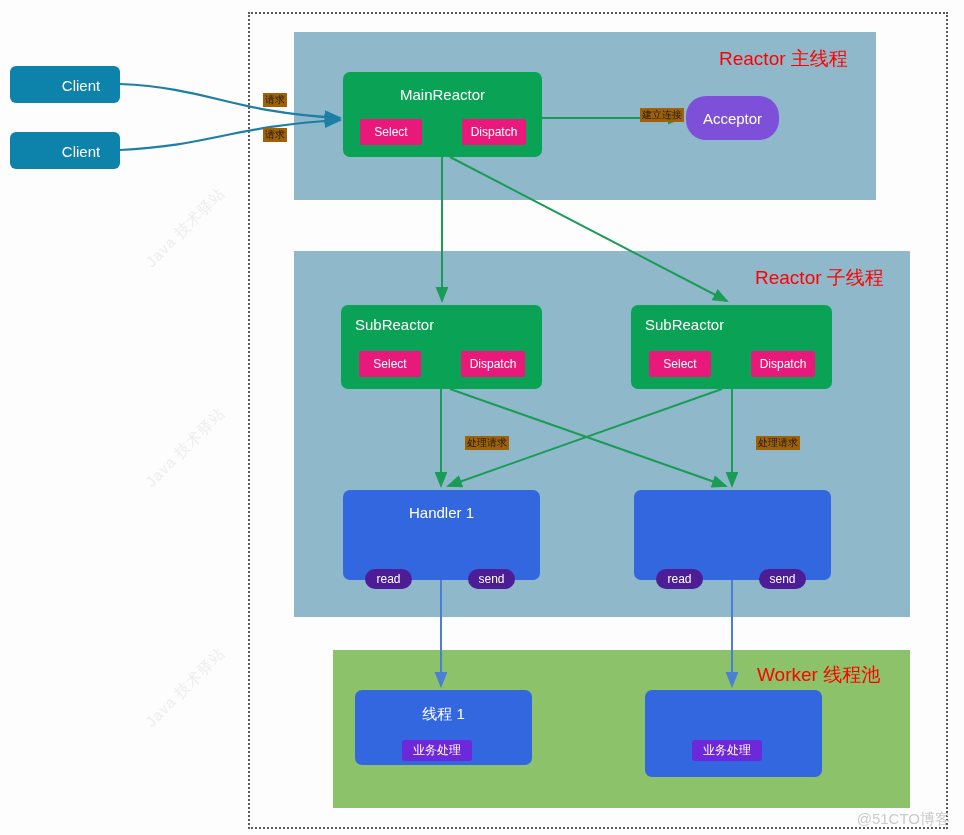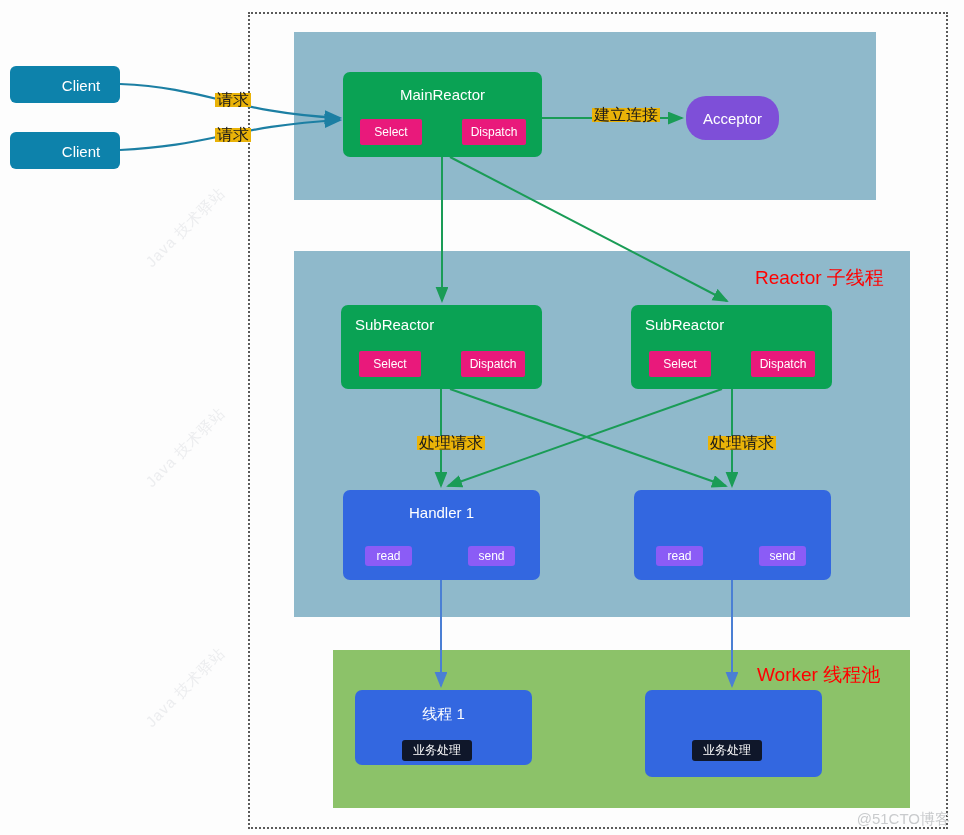--- a/index.html
+++ b/index.html
@@ -94,32 +94,33 @@
   .pill {
     position: absolute;
     display: flex;
     align-items: center;
     justify-content: center;
     color: #ffffff;
     font-size: 12px;
     white-space: nowrap;
   }
   .pill-pink { background: #e9197b; border-radius: 2px; }
-  .pill-red  { background: #8b5cf6; border-radius: 3px; }
-  .pill-red-wide { background: #0f172a; border-radius: 3px; }
+  .pill-red  { background: #4c1d95; border-radius: 10px; margin-top: 23px; }
+  .pill-red-wide { background: #6d28d9; border-radius: 3px; }
 
   
   .edge-label {
     position: absolute;
-    background: #eab308;
+    background: #a16207;
     color: #1b1b1b;
-    font-size: 16px;
+    font-size: 10px;
     line-height: 12px;
     padding: 1px 2px;
     white-space: nowrap;
+    margin-left: 48px;
   }
 
   svg.wires {
     position: absolute;
     left: 0; top: 0;
     width: 964px; height: 835px;
     pointer-events: none;
     overflow: visible;
   }
 </style>
@@ -128,20 +129,21 @@
 
 <div id="canvas">
 
   <div class="wm-diag" style="left:142px; top:258px;">Java 技术驿站</div>
   <div class="wm-diag" style="left:142px; top:478px;">Java 技术驿站</div>
   <div class="wm-diag" style="left:142px; top:718px;">Java 技术驿站</div>
 
   <div class="dotted-frame"></div>
 
   <div class="panel panel-blue" style="left:294px; top:32px; width:582px; height:168px;"></div>
+  <div class="panel-title" style="left:719px; top:46px;">Reactor 主线程</div>
 
   <div class="panel panel-blue" style="left:294px; top:251px; width:616px; height:366px;"></div>
   <div class="panel-title" style="left:755px; top:265px;">Reactor 子线程</div>
 
   <div class="panel panel-green" style="left:333px; top:650px; width:577px; height:158px;"></div>
   <div class="panel-title" style="left:757px; top:662px;">Worker 线程池</div>
 
   <div class="node client-box" style="left:10px; top:66px; width:110px; height:37px;">
     <div class="node-title">Client</div>
   </div>

